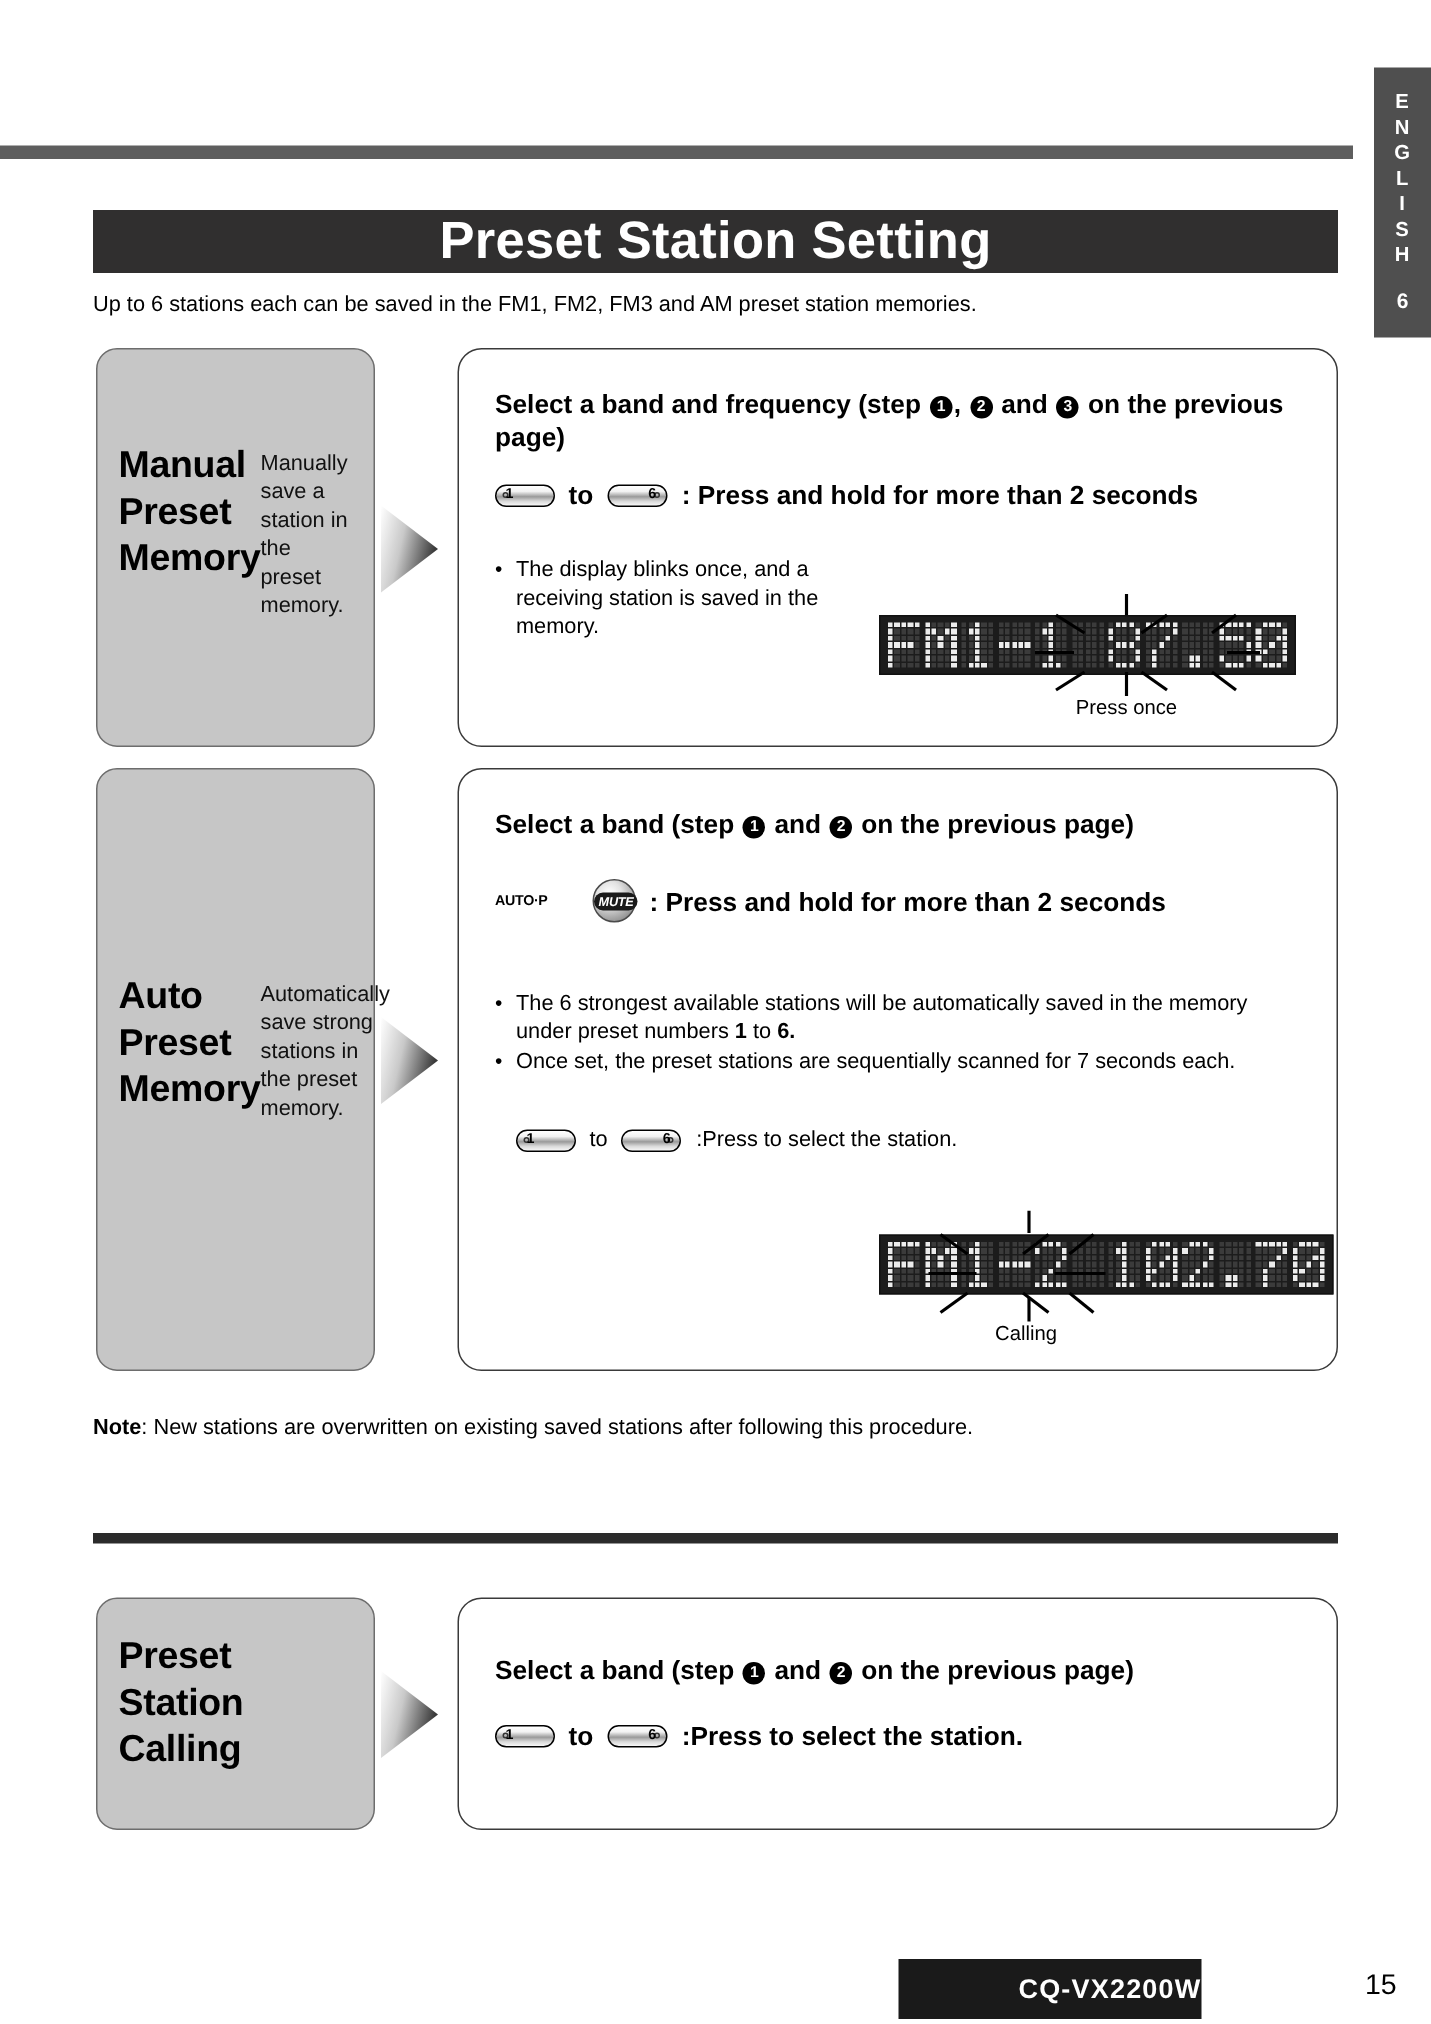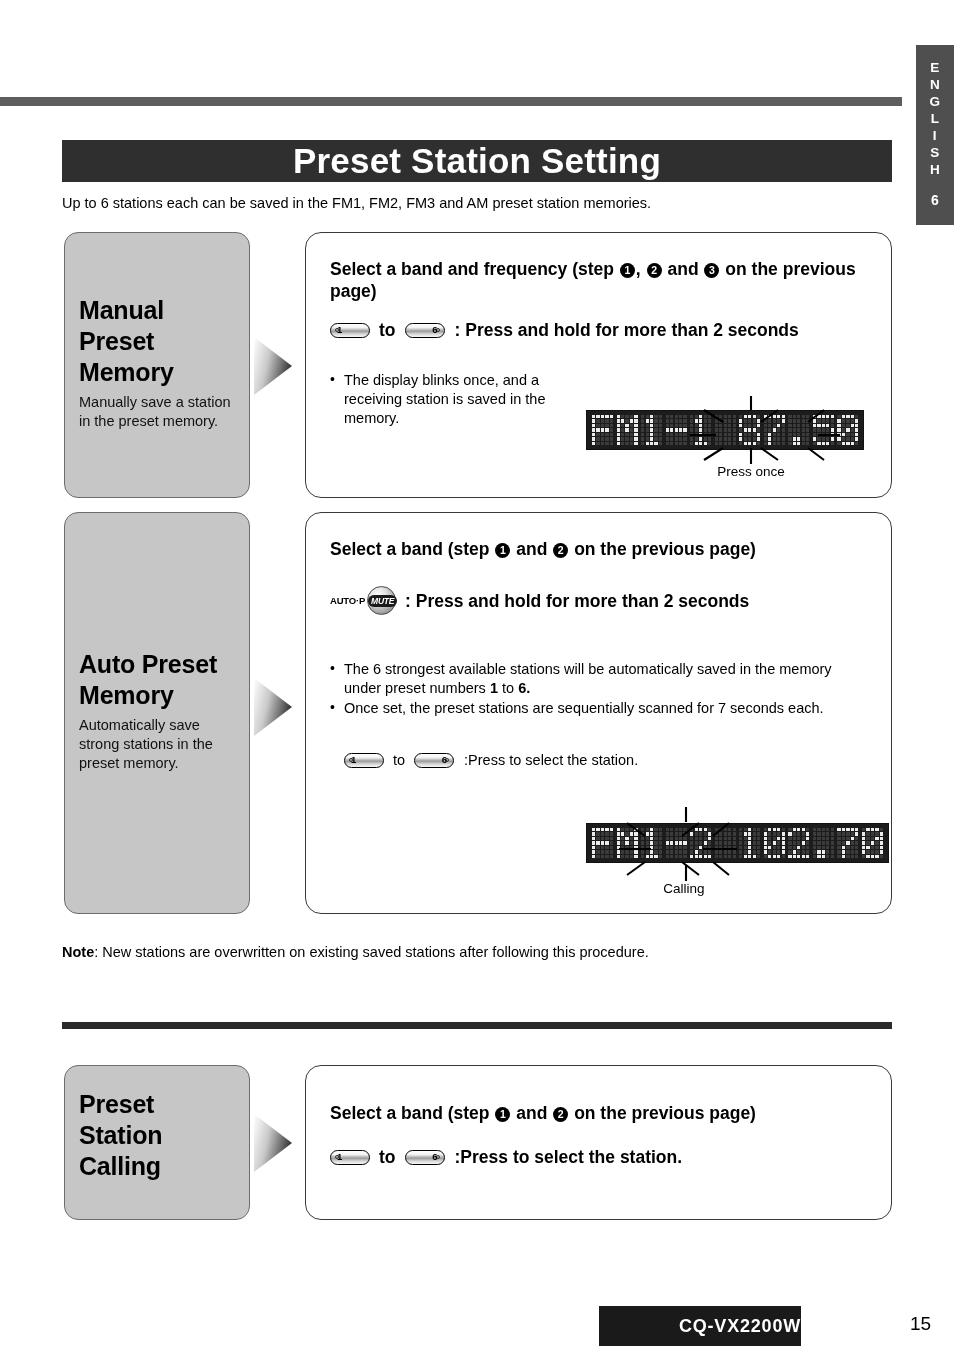--- a/index.html
+++ b/index.html
@@ -47,21 +47,21 @@
     font-size:14.5px; line-height:18px;
   }
 
   .gray-panel{
     position:absolute;
     background:#c6c6c6;
     border:1.5px solid #6d6d6d;
     border-radius:14px;
     box-sizing:border-box;
     padding:0 14px;
-    display:flex; flex-direction:column; justify-content:center;
+    display:flex; justify-content:center;
   }
   .gray-panel.align-top{ justify-content:flex-start; }
   .gp-title{
     font-size:25px; font-weight:bold; line-height:31px; color:#000;
     letter-spacing:-0.2px;
   }
   .gp-sub{
     font-size:14.5px; line-height:19px; margin-top:5px; color:#111;
   }
 
@@ -115,21 +115,21 @@
     border:1px solid #333; box-sizing:border-box;
   }
   .pillbtn.left .dot{ left:4px; }
   .pillbtn.left .pnum{ left:6px; text-align:left; }
   .pillbtn.right .dot{ right:4px; }
   .pillbtn.right .pnum{ right:6px; text-align:right; }
 
   .to-word{ margin:0 9px; }
 
   
-  .mute-wrap{ display:inline-flex; align-items:center; }
+  .mute-wrap{ display:inline-flex; align-items:center;gap:28px; }
   .autop-label{
     font-size:9.5px; font-weight:bold; letter-spacing:-0.2px; margin-right:2px;
   }
   .mute-btn{
     position:relative; width:29px;height:29px;border-radius:50%;
     background:radial-gradient(circle at 38% 32%, #ffffff 0%, #e3e3e3 32%, #9d9d9d 72%, #6a6a6a 100%);
     border:1px solid #4a4a4a; box-sizing:border-box;
     display:flex;align-items:center;font-style:italic;
   }
   .mute-btn .mtxt{

